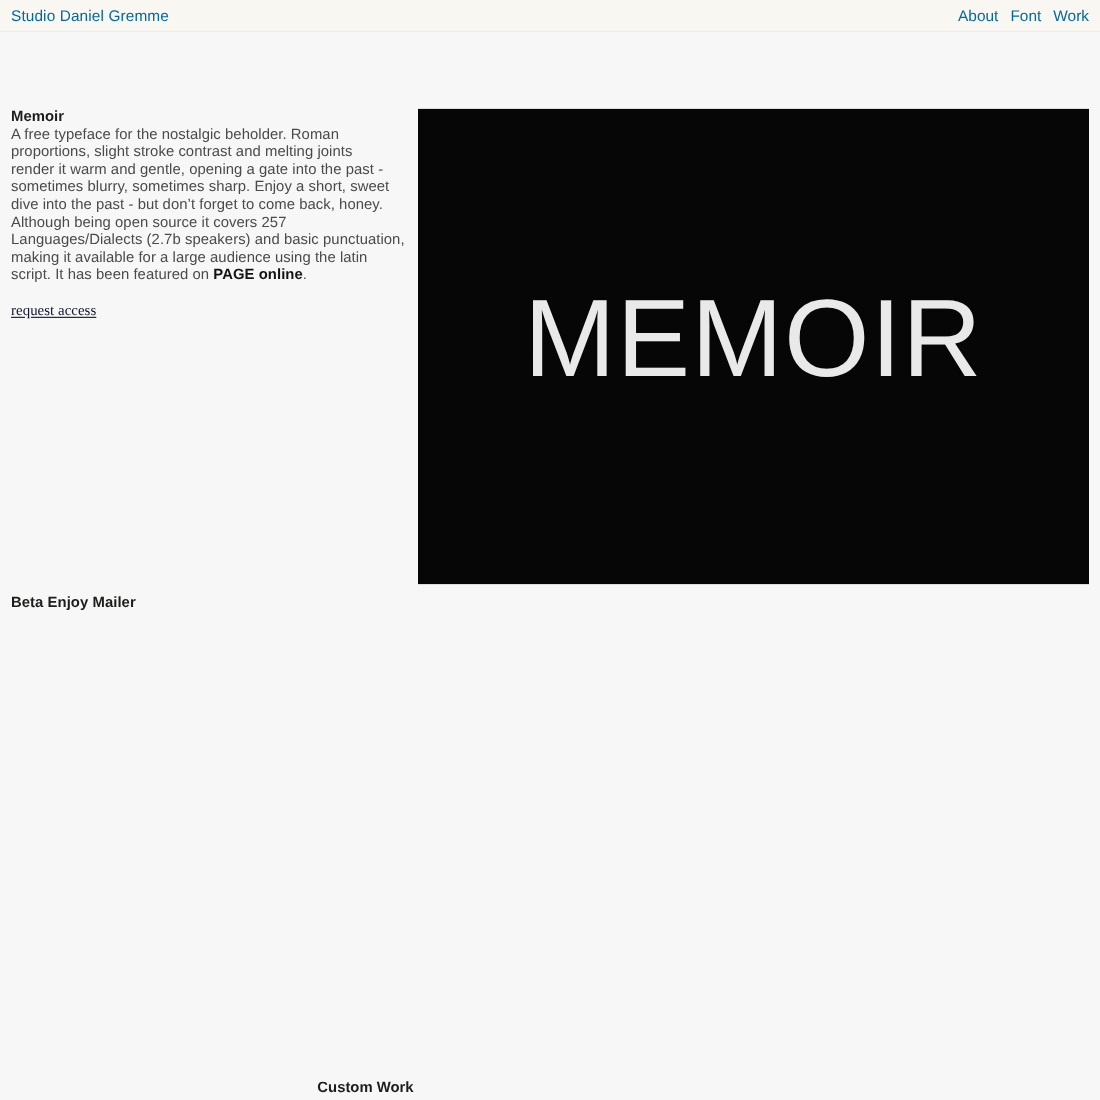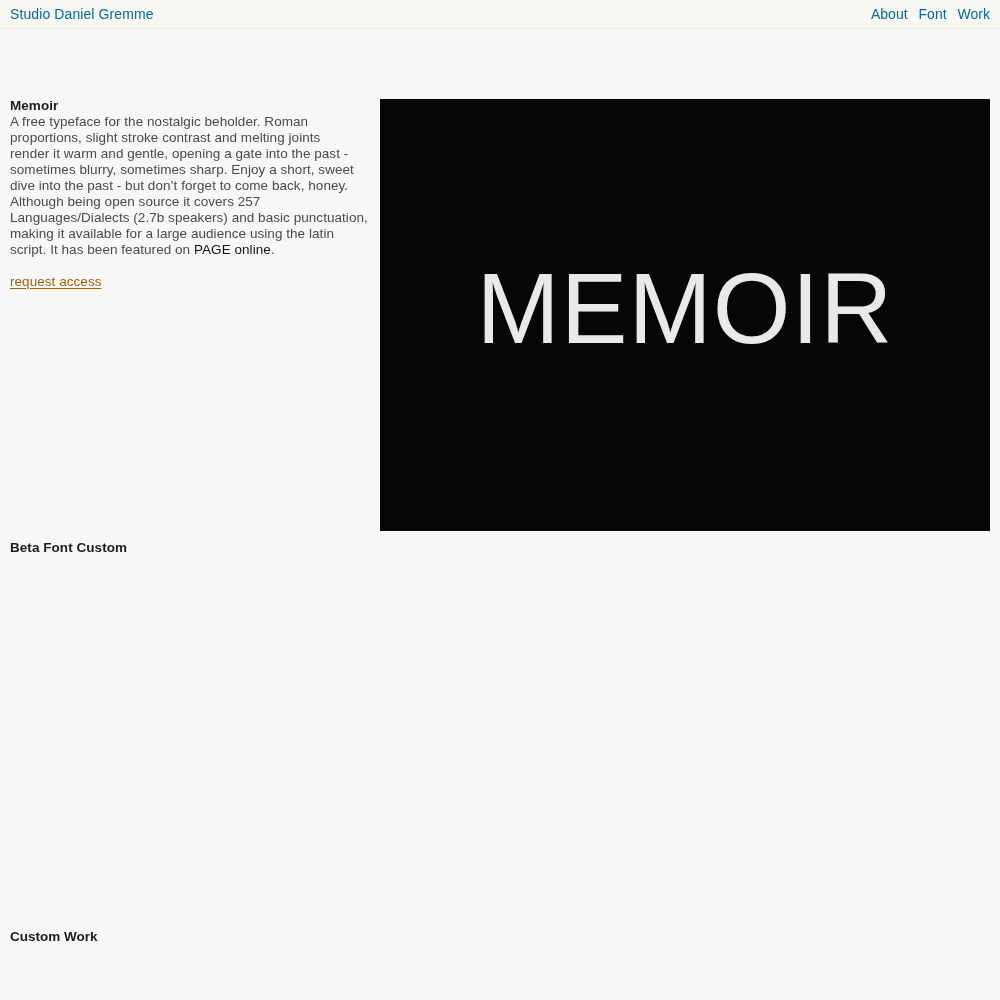--- a/index.html
+++ b/index.html
@@ -45,47 +45,49 @@
   }
   .block-title {
     font-weight: 700;
     color: #1d1d1b;
     font-size: 13.5px;
     line-height: 16px;
   }
   .para { white-space: pre-line; }
   .inline-strong {
     color: #141414;
-    font-weight: 400;
+    font-weight: 700;
   }
   .text-link {
-    color: #a16207;
+    color: #0f172a;
     text-decoration: underline;
     text-underline-offset: 2px;
     cursor: pointer;
+    font-family: Liberation Serif, serif;
   }
   .request-row { margin-top: 16px; }
   
   .beta-col {
     position: absolute;
     left: 10px;
     top: 540px;
     width: 366px;
     font-size: 13.5px;
     line-height: 16px;
     color: #4a4a48;
     letter-spacing: 0.05px;
   }
   .beta-col .para2 { margin-top: 16px; }
   
   .custom-col {
     position: absolute;
     left: 10px;
-    top: 929px;
+    top: 981px;
     width: 366px;
+    text-align: right;
   }
   
   .specimen {
     position: absolute;
     left: 380px;
     top: 99px;
     width: 610px;
     height: 432px;
     background: #060606;
     display: flex;
@@ -130,20 +132,20 @@
     <div class="request-row">
       <span class="text-link">request access</span>
     </div>
   </div>
 
   <div class="specimen">
     <span class="specimen-word">MEMOIR</span>
   </div>
 
   <div class="beta-col">
-    <div class="block-title">Beta Font Custom</div>
+    <div class="block-title">Beta Enjoy Mailer</div>
   </div>
 
   <div class="custom-col">
     <div class="block-title">Custom Work</div>
   </div>
 
 </div>
 
 </body></html>

